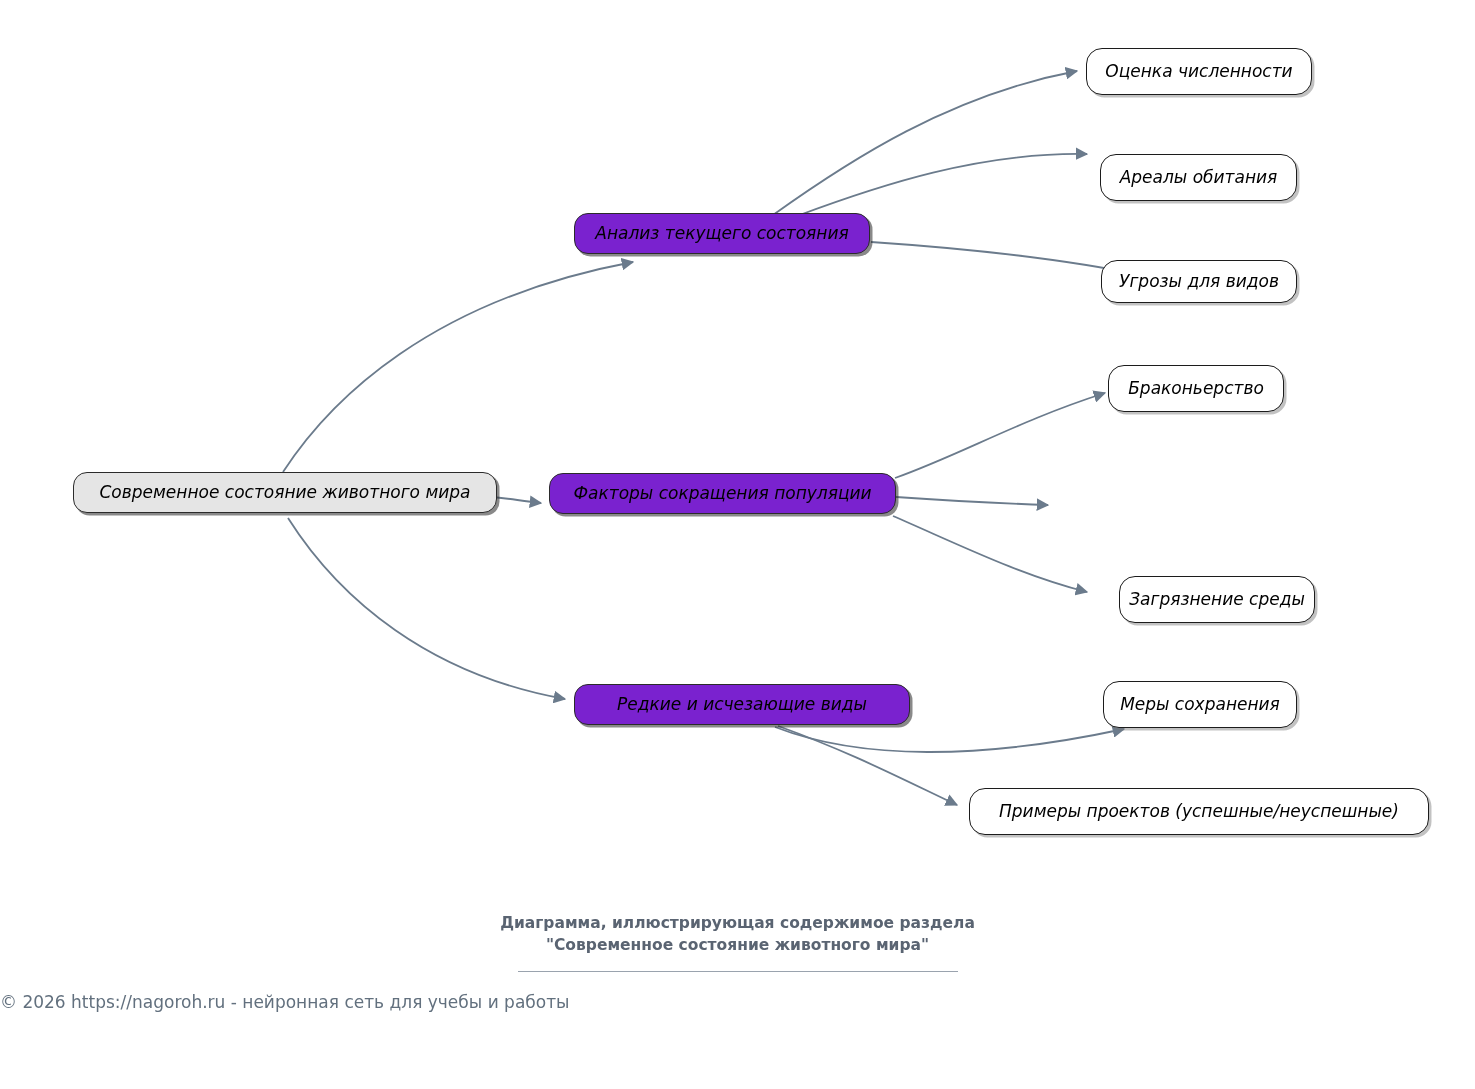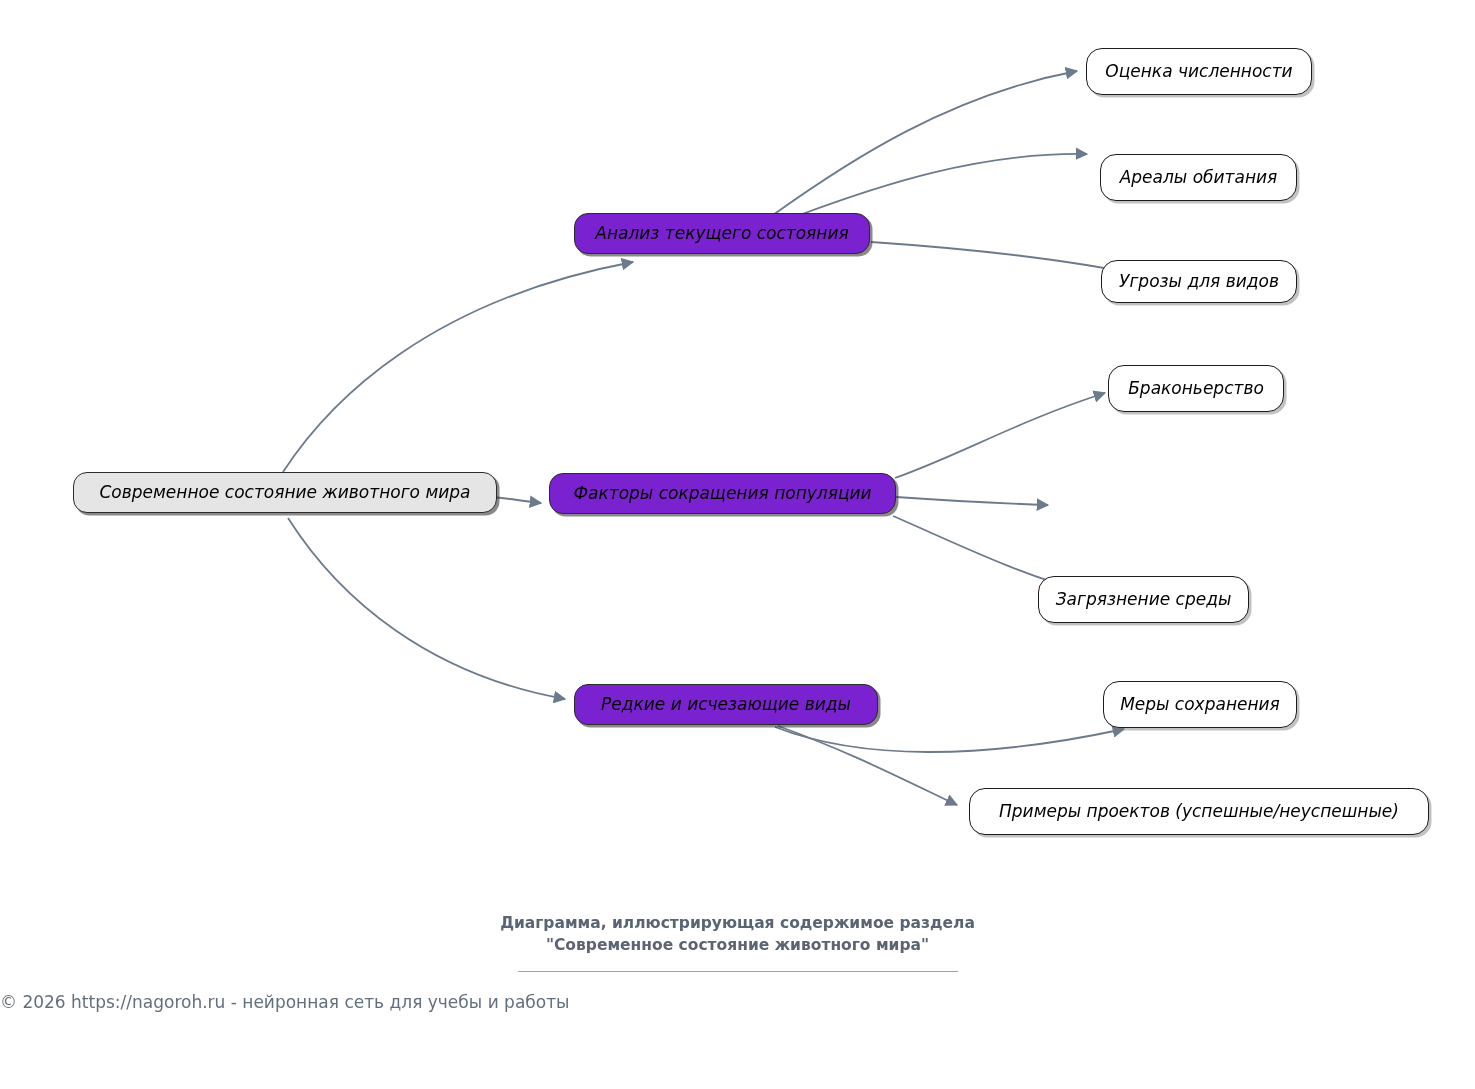--- a/index.html
+++ b/index.html
@@ -145,25 +145,25 @@
 
   <div class="node branch" style="left:549px; top:473px; width:347px; height:41px;">
     <span class="node-label">Факторы сокращения популяции</span>
   </div>
 
   <div class="node leaf" style="left:1108px; top:365px; width:176px; height:47px;">
     <span class="node-label">Браконьерство</span>
   </div>
 
 
-  <div class="node leaf" style="left:1038px; top:576px; width:211px; height:47px;">
+  <div class="node leaf" style="left:1119px; top:576px; width:196px; height:47px;">
     <span class="node-label">Загрязнение среды</span>
   </div>
 
-  <div class="node branch" style="left:574px; top:684px; width:304px; height:41px;">
+  <div class="node branch" style="left:574px; top:684px; width:336px; height:41px;">
     <span class="node-label">Редкие и исчезающие виды</span>
   </div>
 
   <div class="node leaf" style="left:1103px; top:681px; width:194px; height:47px;">
     <span class="node-label">Меры сохранения</span>
   </div>
 
   <div class="node leaf" style="left:969px; top:788px; width:460px; height:47px;">
     <span class="node-label">Примеры проектов (успешные/неуспешные)</span>
   </div>

